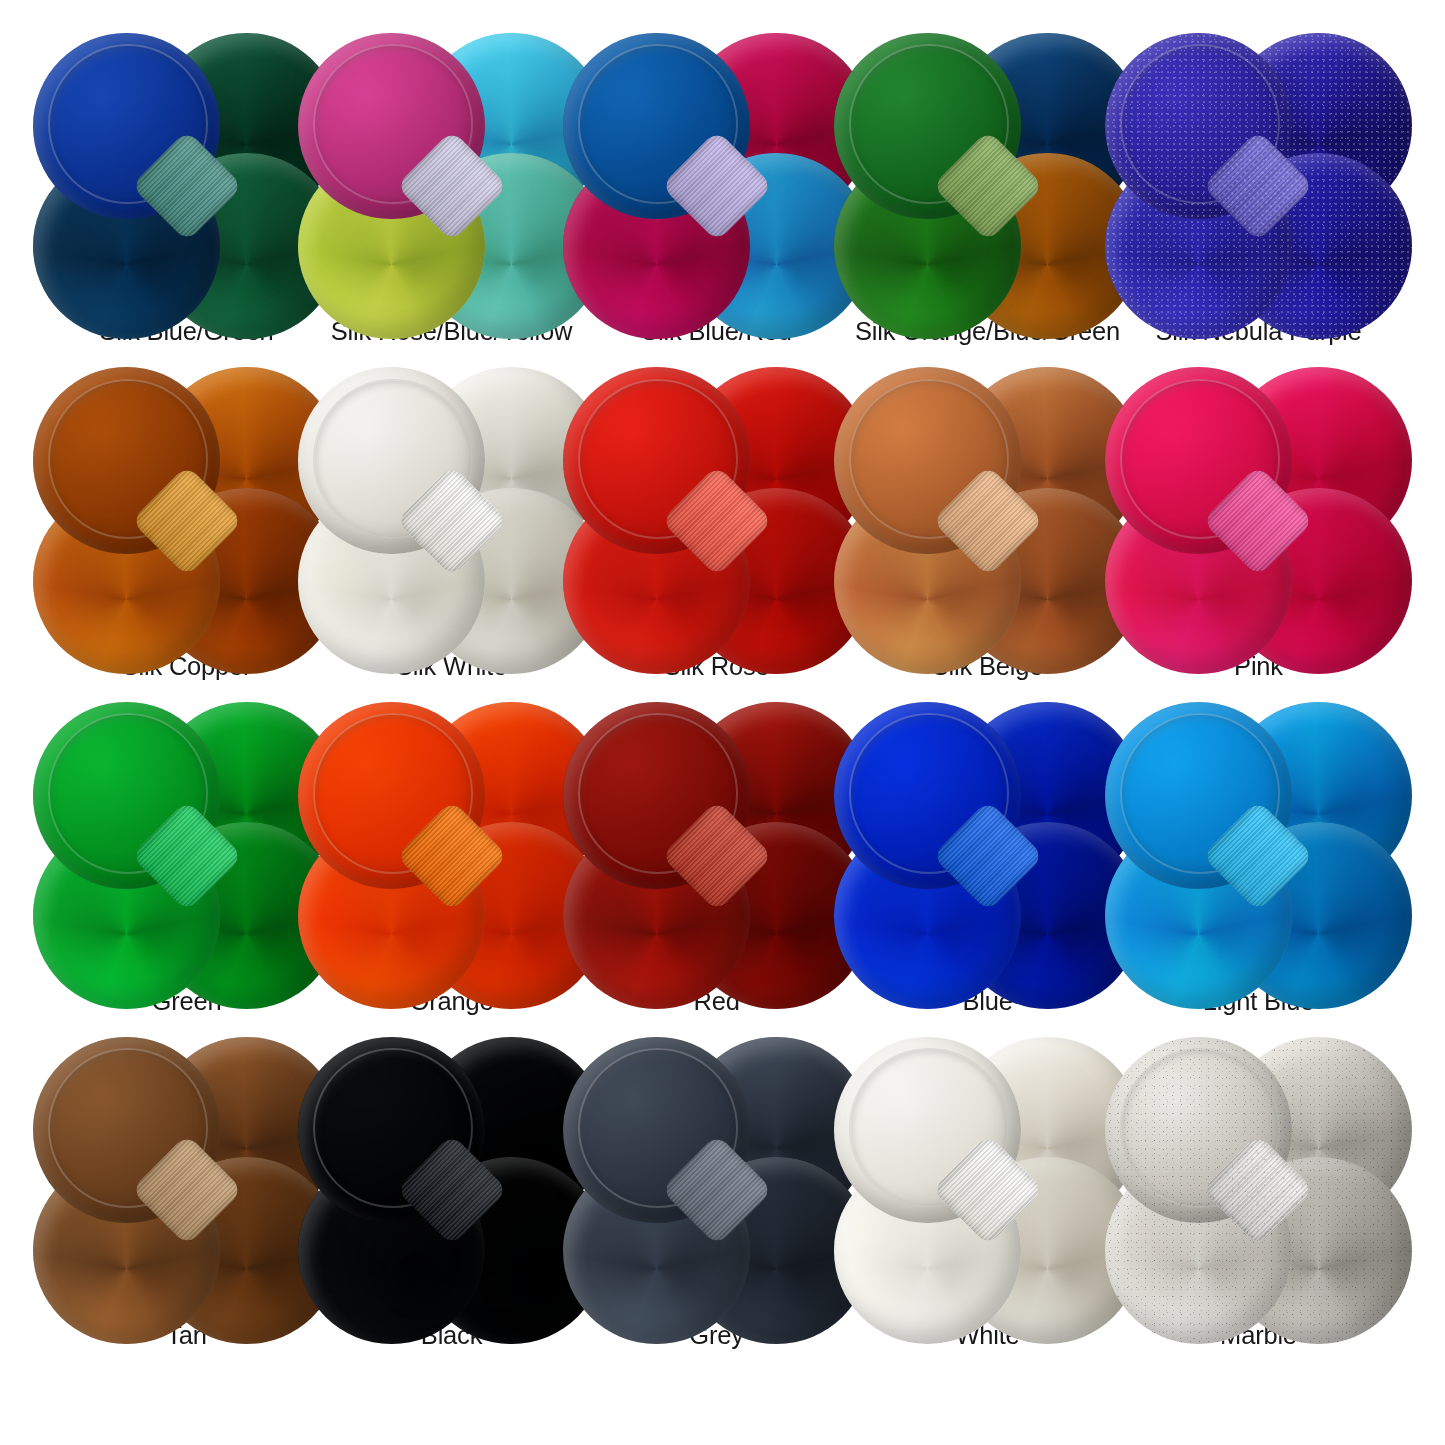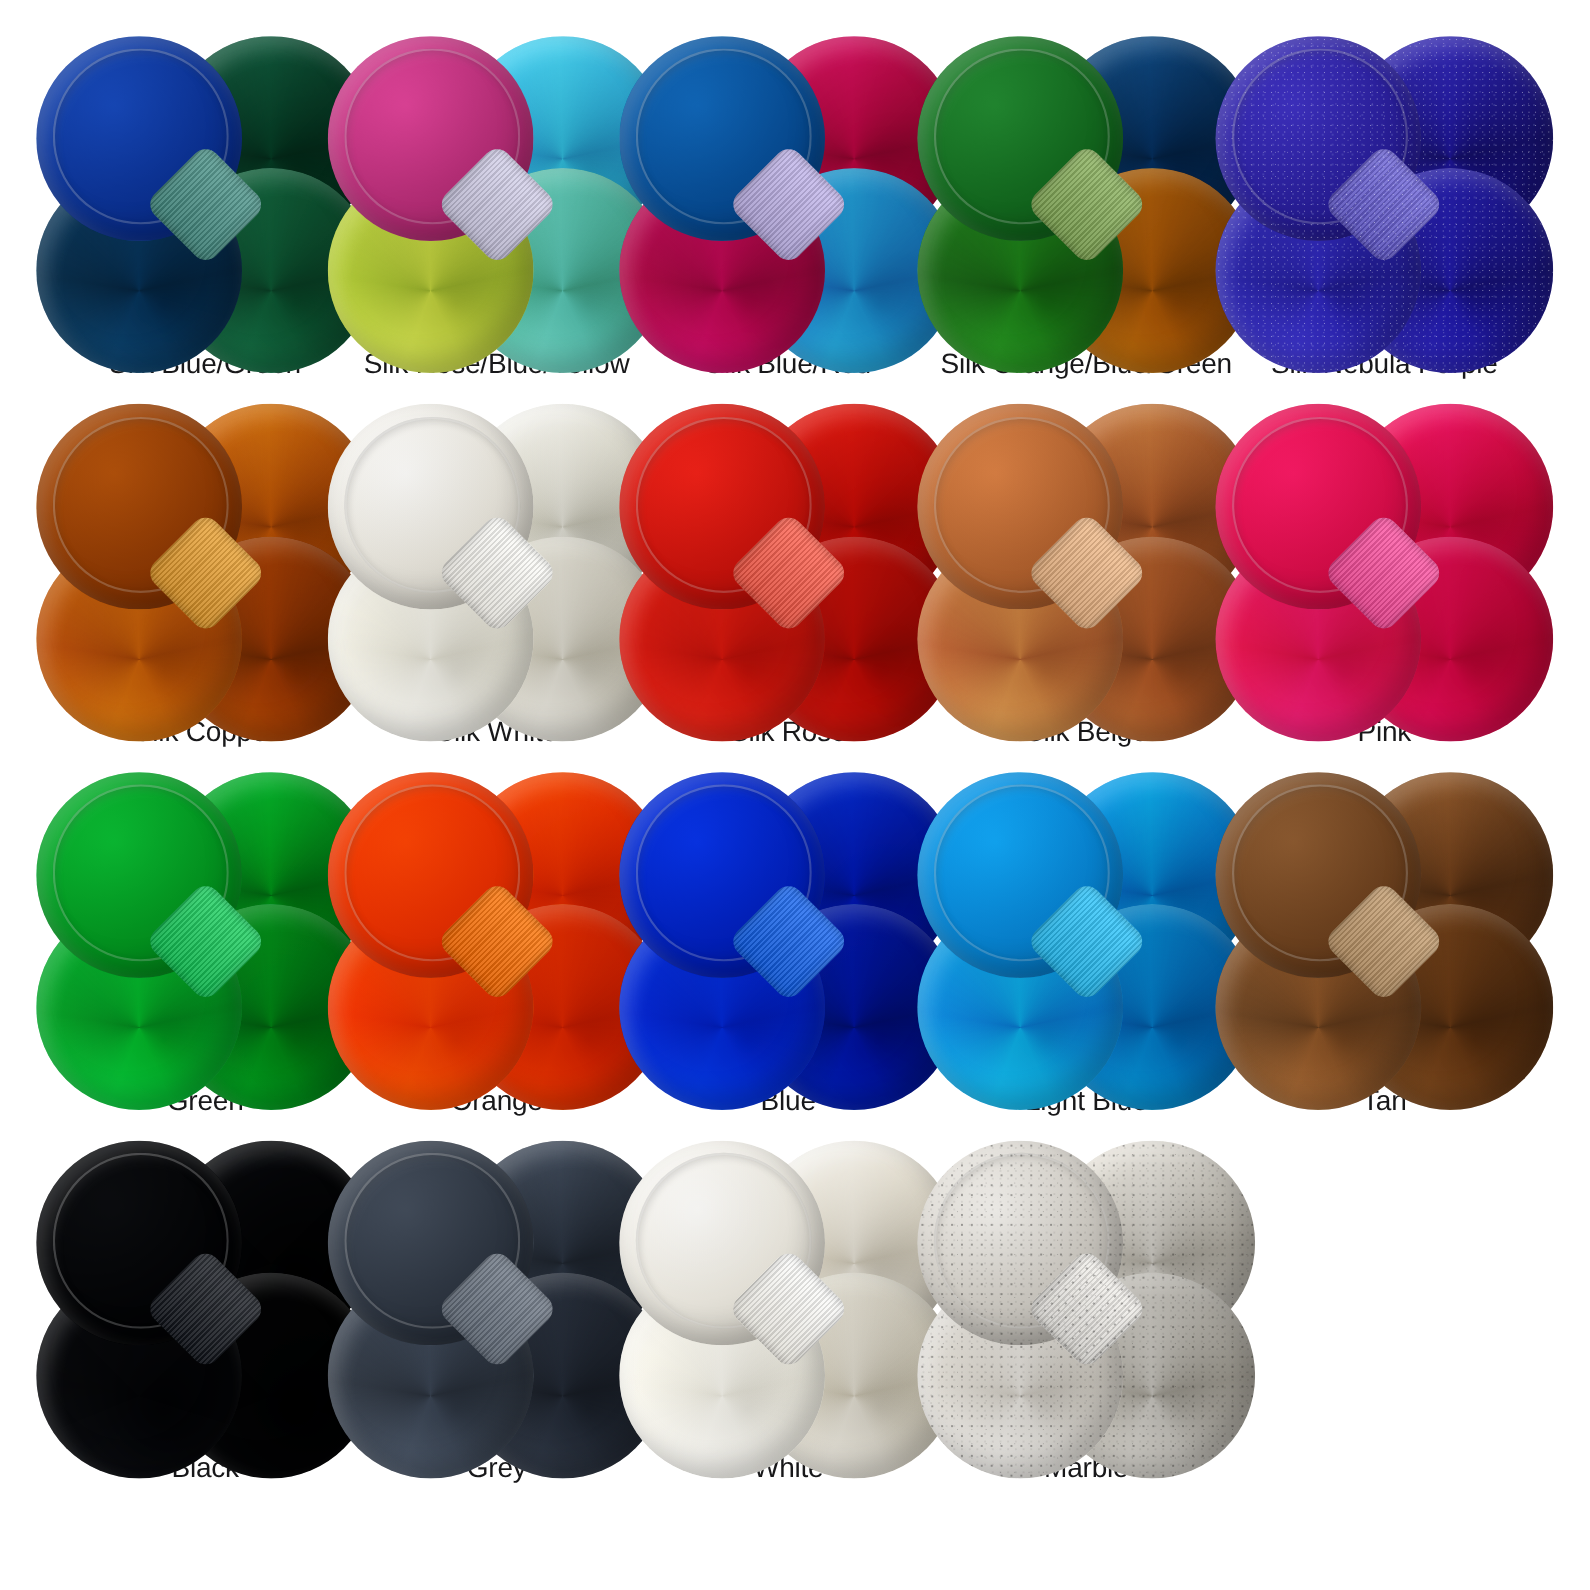--- a/index.html
+++ b/index.html
@@ -423,20 +423,47 @@
               <div class="stripes"></div>
               <div style="position: absolute; inset: 0px; box-shadow: rgba(0, 0, 0, 0.28) 0px 0px 10px inset;"></div>
             </div>
           </div>
         </div>
         <div class="caption">Orange</div>
       </div>
       <div class="cell">
         <div class="ball-wrap">
           <div class="ball">
+            <div class="lobe" style="width: 186.44px; height: 186.44px; left: 84.96px; top: -35.4px; z-index: 1; background: radial-gradient(circle at 62% 66%, rgb(138, 18, 3) 0%, rgb(161, 41, 26) 34%, rgb(174, 54, 39) 58%, rgb(200, 80, 65) 82%, rgb(169, 49, 34) 100%), linear-gradient(135deg, rgb(207, 87, 72) 0%, rgb(174, 54, 39) 45%, rgb(143, 23, 8) 100%); background-blend-mode: multiply;">
+              <div style="position: absolute; inset: 0px; border-radius: 50%; mix-blend-mode: overlay; opacity: 0.45; background: conic-gradient(from 200deg at 50% 60%, rgba(255, 255, 255, 0.55), rgba(0, 0, 0, 0.35) 22%, rgba(255, 255, 255, 0.45) 44%, rgba(0, 0, 0, 0.3) 66%, rgba(255, 255, 255, 0.5) 88%, rgba(255, 255, 255, 0.55));"></div>
+              <div style="position: absolute; inset: 0px; border-radius: 50%; pointer-events: none; box-shadow: rgba(0, 0, 0, 0.22) -10px -12px 22px inset, rgba(255, 255, 255, 0.2) 8px 9px 18px inset;"></div>
+            </div>
+            <div class="lobe" style="width: 186.44px; height: 186.44px; left: 84.96px; top: 84.96px; z-index: 2; background: radial-gradient(circle at 62% 66%, rgb(127, 12, 0) 0%, rgb(150, 35, 21) 34%, rgb(163, 48, 34) 58%, rgb(189, 74, 60) 82%, rgb(158, 43, 29) 100%), linear-gradient(45deg, rgb(196, 81, 67) 0%, rgb(163, 48, 34) 45%, rgb(132, 17, 3) 100%); background-blend-mode: multiply;">
+              <div style="position: absolute; inset: 0px; border-radius: 50%; mix-blend-mode: overlay; opacity: 0.45; background: conic-gradient(from 200deg at 50% 60%, rgba(255, 255, 255, 0.55), rgba(0, 0, 0, 0.35) 22%, rgba(255, 255, 255, 0.45) 44%, rgba(0, 0, 0, 0.3) 66%, rgba(255, 255, 255, 0.5) 88%, rgba(255, 255, 255, 0.55));"></div>
+              <div style="position: absolute; inset: 0px; border-radius: 50%; pointer-events: none; box-shadow: rgba(0, 0, 0, 0.22) -10px -12px 22px inset, rgba(255, 255, 255, 0.2) 8px 9px 18px inset;"></div>
+            </div>
+            <div class="lobe" style="width: 186.44px; height: 186.44px; left: -35.4px; top: 84.96px; z-index: 3; background: radial-gradient(circle at 62% 66%, rgb(153, 32, 16) 0%, rgb(176, 55, 39) 34%, rgb(189, 68, 52) 58%, rgb(215, 94, 78) 82%, rgb(184, 63, 47) 100%), linear-gradient(30deg, rgb(222, 101, 85) 0%, rgb(189, 68, 52) 45%, rgb(158, 37, 21) 100%); background-blend-mode: multiply;">
+              <div style="position: absolute; inset: 0px; border-radius: 50%; mix-blend-mode: overlay; opacity: 0.45; background: conic-gradient(from 200deg at 50% 60%, rgba(255, 255, 255, 0.55), rgba(0, 0, 0, 0.35) 22%, rgba(255, 255, 255, 0.45) 44%, rgba(0, 0, 0, 0.3) 66%, rgba(255, 255, 255, 0.5) 88%, rgba(255, 255, 255, 0.55));"></div>
+              <div style="position: absolute; inset: 0px; border-radius: 50%; pointer-events: none; box-shadow: rgba(0, 0, 0, 0.22) -10px -12px 22px inset, rgba(255, 255, 255, 0.2) 8px 9px 18px inset;"></div>
+            </div>
+            <div class="lobe" style="width: 186.44px; height: 186.44px; left: -35.4px; top: -35.4px; z-index: 4; background: radial-gradient(circle at 38% 34%, rgb(213, 91, 77) 0%, rgb(182, 60, 46) 48%, rgb(157, 35, 21) 100%), linear-gradient(140deg, rgb(202, 80, 66), rgb(157, 35, 21)); background-blend-mode: multiply;">
+              <div style="position: absolute; left: 8%; top: 6%; width: 86%; height: 86%; border-radius: 50%; box-shadow: rgba(255, 255, 255, 0.22) 0px 0px 0px 2px inset, rgba(0, 0, 0, 0.18) 2px 3px 8px inset;"></div>
+              <div style="position: absolute; inset: 0px; border-radius: 50%; pointer-events: none; box-shadow: rgba(0, 0, 0, 0.22) -10px -12px 22px inset, rgba(255, 255, 255, 0.2) 8px 9px 18px inset;"></div>
+            </div>
+            <div class="center" style="width: 79.06px; height: 79.06px; z-index: 5; background: linear-gradient(0deg, rgb(172, 48, 32), rgb(210, 86, 70));">
+              <div class="stripes"></div>
+              <div style="position: absolute; inset: 0px; box-shadow: rgba(0, 0, 0, 0.28) 0px 0px 10px inset;"></div>
+            </div>
+          </div>
+        </div>
+        <div class="caption">Red</div>
+      </div>
+      <div class="cell">
+        <div class="ball-wrap">
+          <div class="ball">
             <div class="lobe" style="width: 186.44px; height: 186.44px; left: 84.96px; top: -35.4px; z-index: 1; background: radial-gradient(circle at 62% 66%, rgb(0, 44, 165) 0%, rgb(7, 67, 188) 34%, rgb(20, 80, 201) 58%, rgb(46, 106, 227) 82%, rgb(15, 75, 196) 100%), linear-gradient(135deg, rgb(53, 113, 234) 0%, rgb(20, 80, 201) 45%, rgb(0, 49, 170) 100%); background-blend-mode: multiply;">
               <div style="position: absolute; inset: 0px; border-radius: 50%; mix-blend-mode: overlay; opacity: 0.45; background: conic-gradient(from 200deg at 50% 60%, rgba(255, 255, 255, 0.55), rgba(0, 0, 0, 0.35) 22%, rgba(255, 255, 255, 0.45) 44%, rgba(0, 0, 0, 0.3) 66%, rgba(255, 255, 255, 0.5) 88%, rgba(255, 255, 255, 0.55));"></div>
               <div style="position: absolute; inset: 0px; border-radius: 50%; pointer-events: none; box-shadow: rgba(0, 0, 0, 0.22) -10px -12px 22px inset, rgba(255, 255, 255, 0.2) 8px 9px 18px inset;"></div>
             </div>
             <div class="lobe" style="width: 186.44px; height: 186.44px; left: 84.96px; top: 84.96px; z-index: 2; background: radial-gradient(circle at 62% 66%, rgb(0, 36, 151) 0%, rgb(3, 59, 174) 34%, rgb(16, 72, 187) 58%, rgb(42, 98, 213) 82%, rgb(11, 67, 182) 100%), linear-gradient(45deg, rgb(49, 105, 220) 0%, rgb(16, 72, 187) 45%, rgb(0, 41, 156) 100%); background-blend-mode: multiply;">
               <div style="position: absolute; inset: 0px; border-radius: 50%; mix-blend-mode: overlay; opacity: 0.45; background: conic-gradient(from 200deg at 50% 60%, rgba(255, 255, 255, 0.55), rgba(0, 0, 0, 0.35) 22%, rgba(255, 255, 255, 0.45) 44%, rgba(0, 0, 0, 0.3) 66%, rgba(255, 255, 255, 0.5) 88%, rgba(255, 255, 255, 0.55));"></div>
               <div style="position: absolute; inset: 0px; border-radius: 50%; pointer-events: none; box-shadow: rgba(0, 0, 0, 0.22) -10px -12px 22px inset, rgba(255, 255, 255, 0.2) 8px 9px 18px inset;"></div>
             </div>
             <div class="lobe" style="width: 186.44px; height: 186.44px; left: -35.4px; top: 84.96px; z-index: 3; background: radial-gradient(circle at 62% 66%, rgb(0, 66, 192) 0%, rgb(19, 89, 215) 34%, rgb(32, 102, 228) 58%, rgb(58, 128, 254) 82%, rgb(27, 97, 223) 100%), linear-gradient(30deg, rgb(65, 135, 255) 0%, rgb(32, 102, 228) 45%, rgb(1, 71, 197) 100%); background-blend-mode: multiply;">
               <div style="position: absolute; inset: 0px; border-radius: 50%; mix-blend-mode: overlay; opacity: 0.45; background: conic-gradient(from 200deg at 50% 60%, rgba(255, 255, 255, 0.55), rgba(0, 0, 0, 0.35) 22%, rgba(255, 255, 255, 0.45) 44%, rgba(0, 0, 0, 0.3) 66%, rgba(255, 255, 255, 0.5) 88%, rgba(255, 255, 255, 0.55));"></div>

